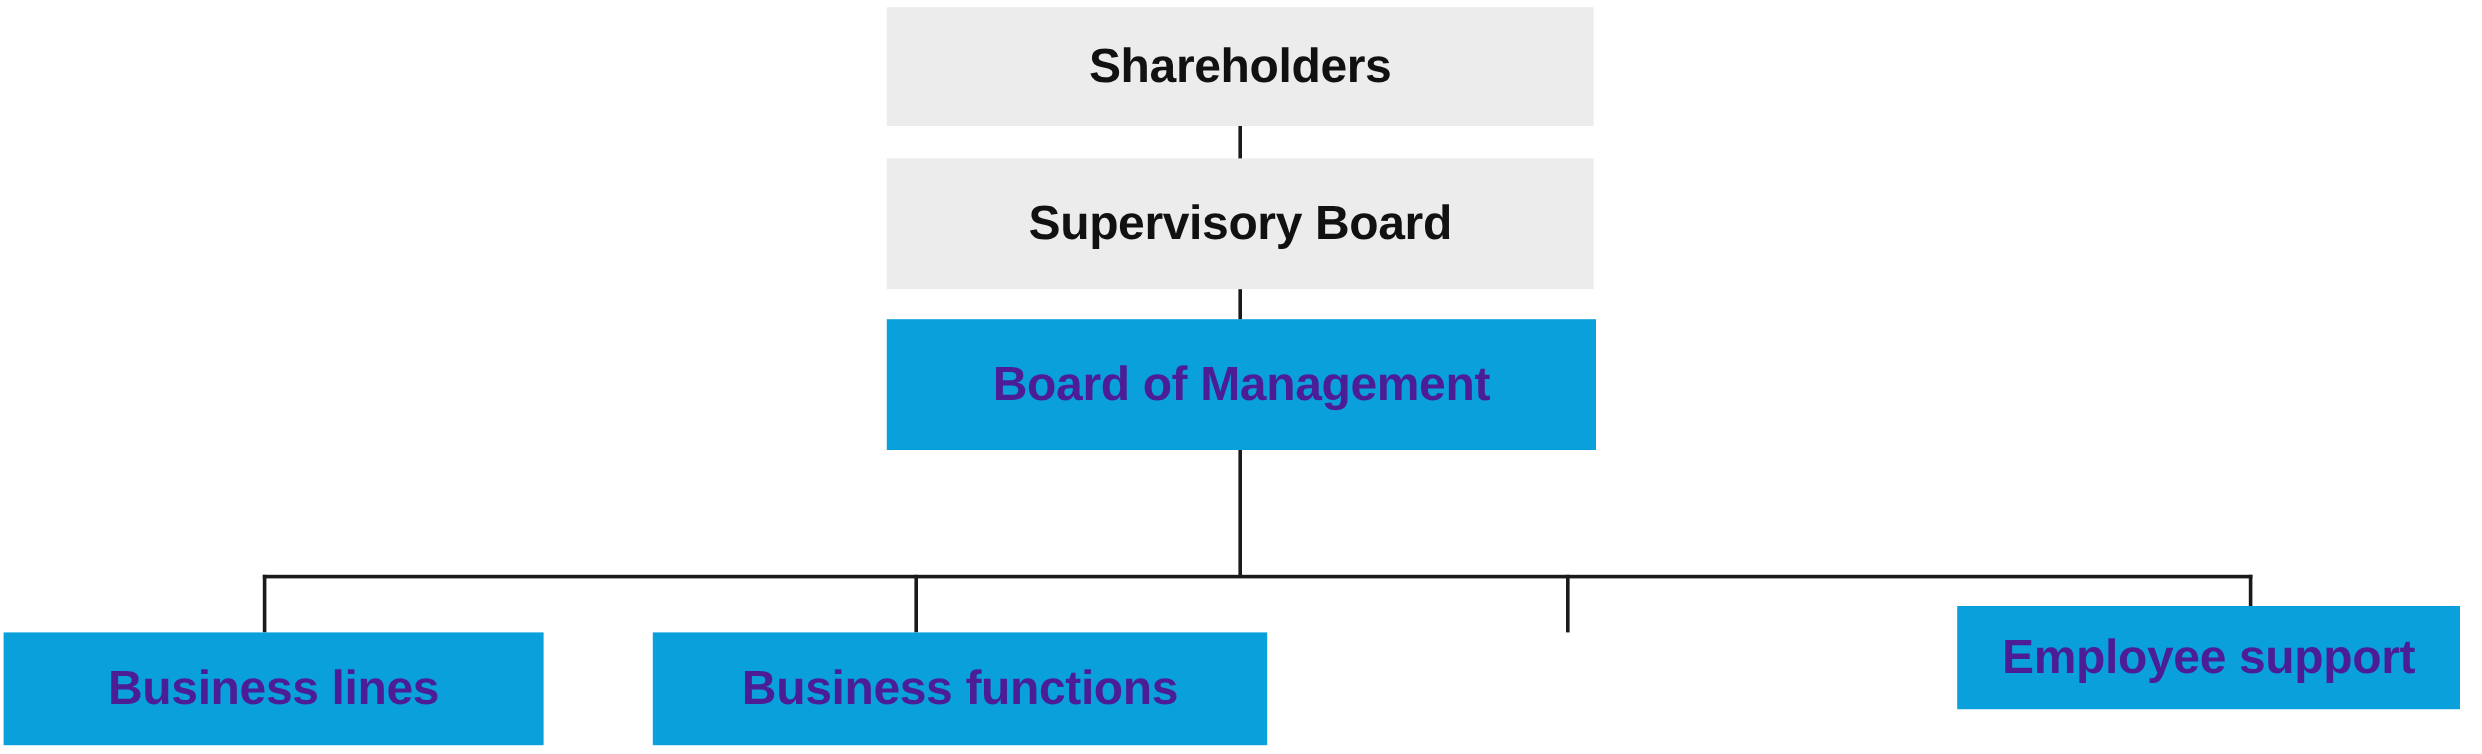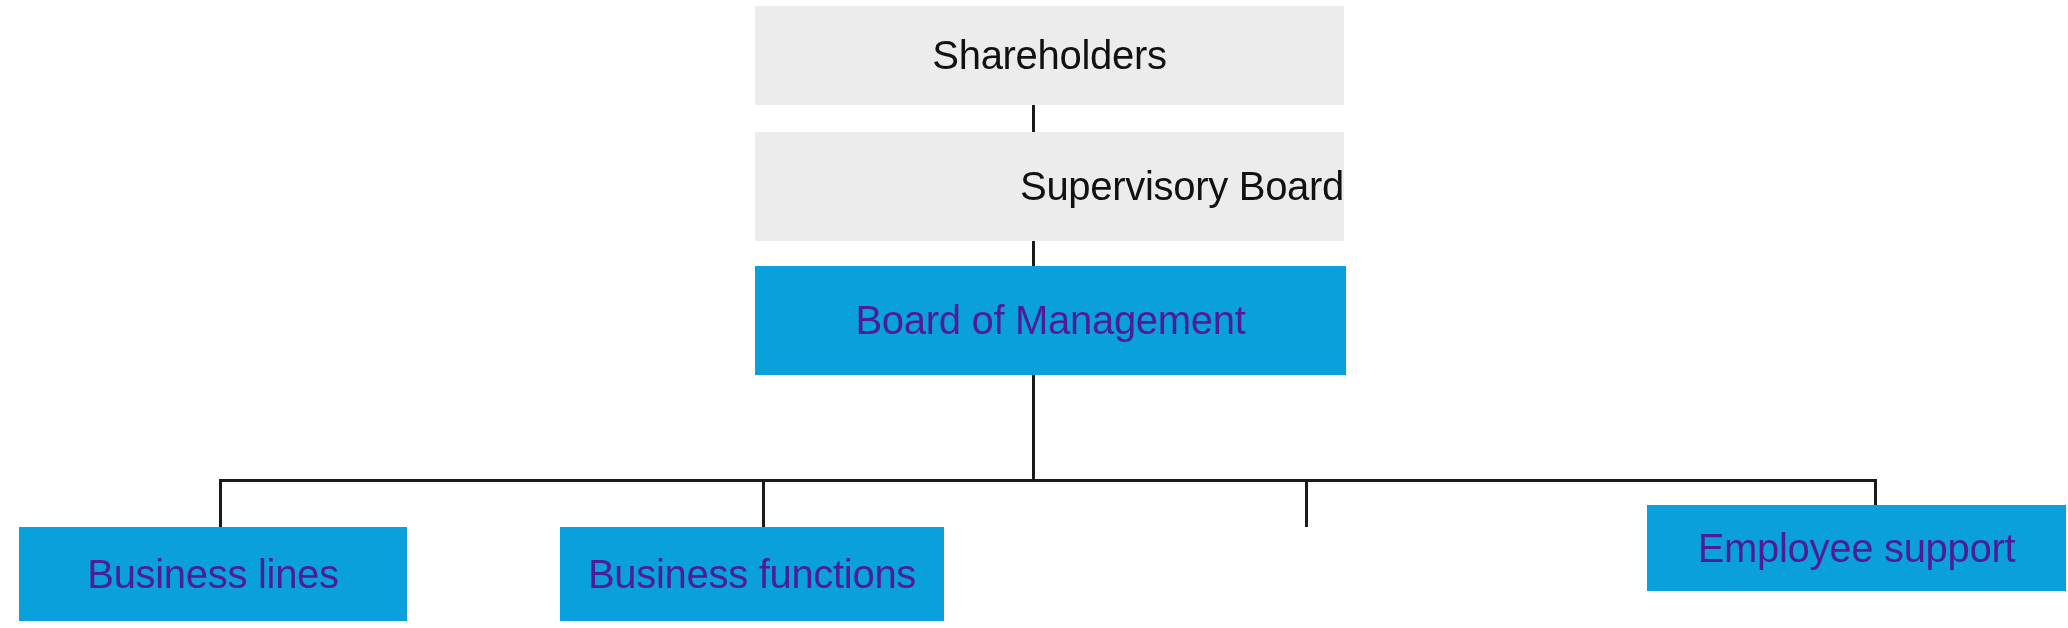--- a/index.html
+++ b/index.html
@@ -13,64 +13,63 @@
   .canvas{
     position:relative;
     width:2068px;height:628px;
     background:var(--bg);
     font-family:"Liberation Sans","DejaVu Sans",sans-serif;
     overflow:hidden;
   }
   .node{
     position:absolute;
     display:flex;align-items:center;justify-content:center;
-    font-weight:normal;
+    font-weight:bold;
     font-size:40px;
     letter-spacing:-0.3px;
     text-align:center;
     box-sizing:border-box;
-    margin-left:16px;
   }
   .node.gray{background:var(--gray);color:var(--ink);}
   .node.blue{background:var(--blue);color:#4c1d95;}
   .line{position:absolute;background:var(--line);}
   .vline{width:3px;}
   .hline{height:3px;}
 </style>
 </head>
 <body>
 
 <div class="canvas">
 
   <div class="node gray" style="left:739px;top:6px;width:589px;height:99px;">
     <span>Shareholders</span>
   </div>
 
-  <div class="node gray" style="left:739px;top:132px;width:589px;height:109px;justify-content:flex-end;">
+  <div class="node gray" style="left:739px;top:132px;width:589px;height:109px;">
     <span>Supervisory Board</span>
   </div>
 
   <div class="node blue" style="left:739px;top:266px;width:591px;height:109px;">
     <span>Board of Management</span>
   </div>
 
   <div class="line vline" style="left:1032px;top:105px;height:27px;"></div>
   <div class="line vline" style="left:1032px;top:241px;height:25px;"></div>
   <div class="line vline" style="left:1032px;top:375px;height:106px;"></div>
   <div class="line hline" style="left:219px;top:479px;width:1658px;"></div>
   <div class="line vline" style="left:219px;top:479px;height:48px;"></div>
   <div class="line vline" style="left:762px;top:479px;height:48px;"></div>
   <div class="line vline" style="left:1305px;top:479px;height:48px;"></div>
   <div class="line vline" style="left:1874px;top:479px;height:48px;"></div>
 
-  <div class="node blue" style="left:3px;top:527px;width:388px;height:94px;">
+  <div class="node blue" style="left:3px;top:527px;width:450px;height:94px;">
     <span>Business lines</span>
   </div>
 
-  <div class="node blue" style="left:544px;top:527px;width:384px;height:94px;">
+  <div class="node blue" style="left:544px;top:527px;width:512px;height:94px;">
     <span>Business functions</span>
   </div>
 
 
   <div class="node blue" style="left:1631px;top:505px;width:419px;height:86px;">
     <span>Employee support</span>
   </div>
 
 </div>
 

